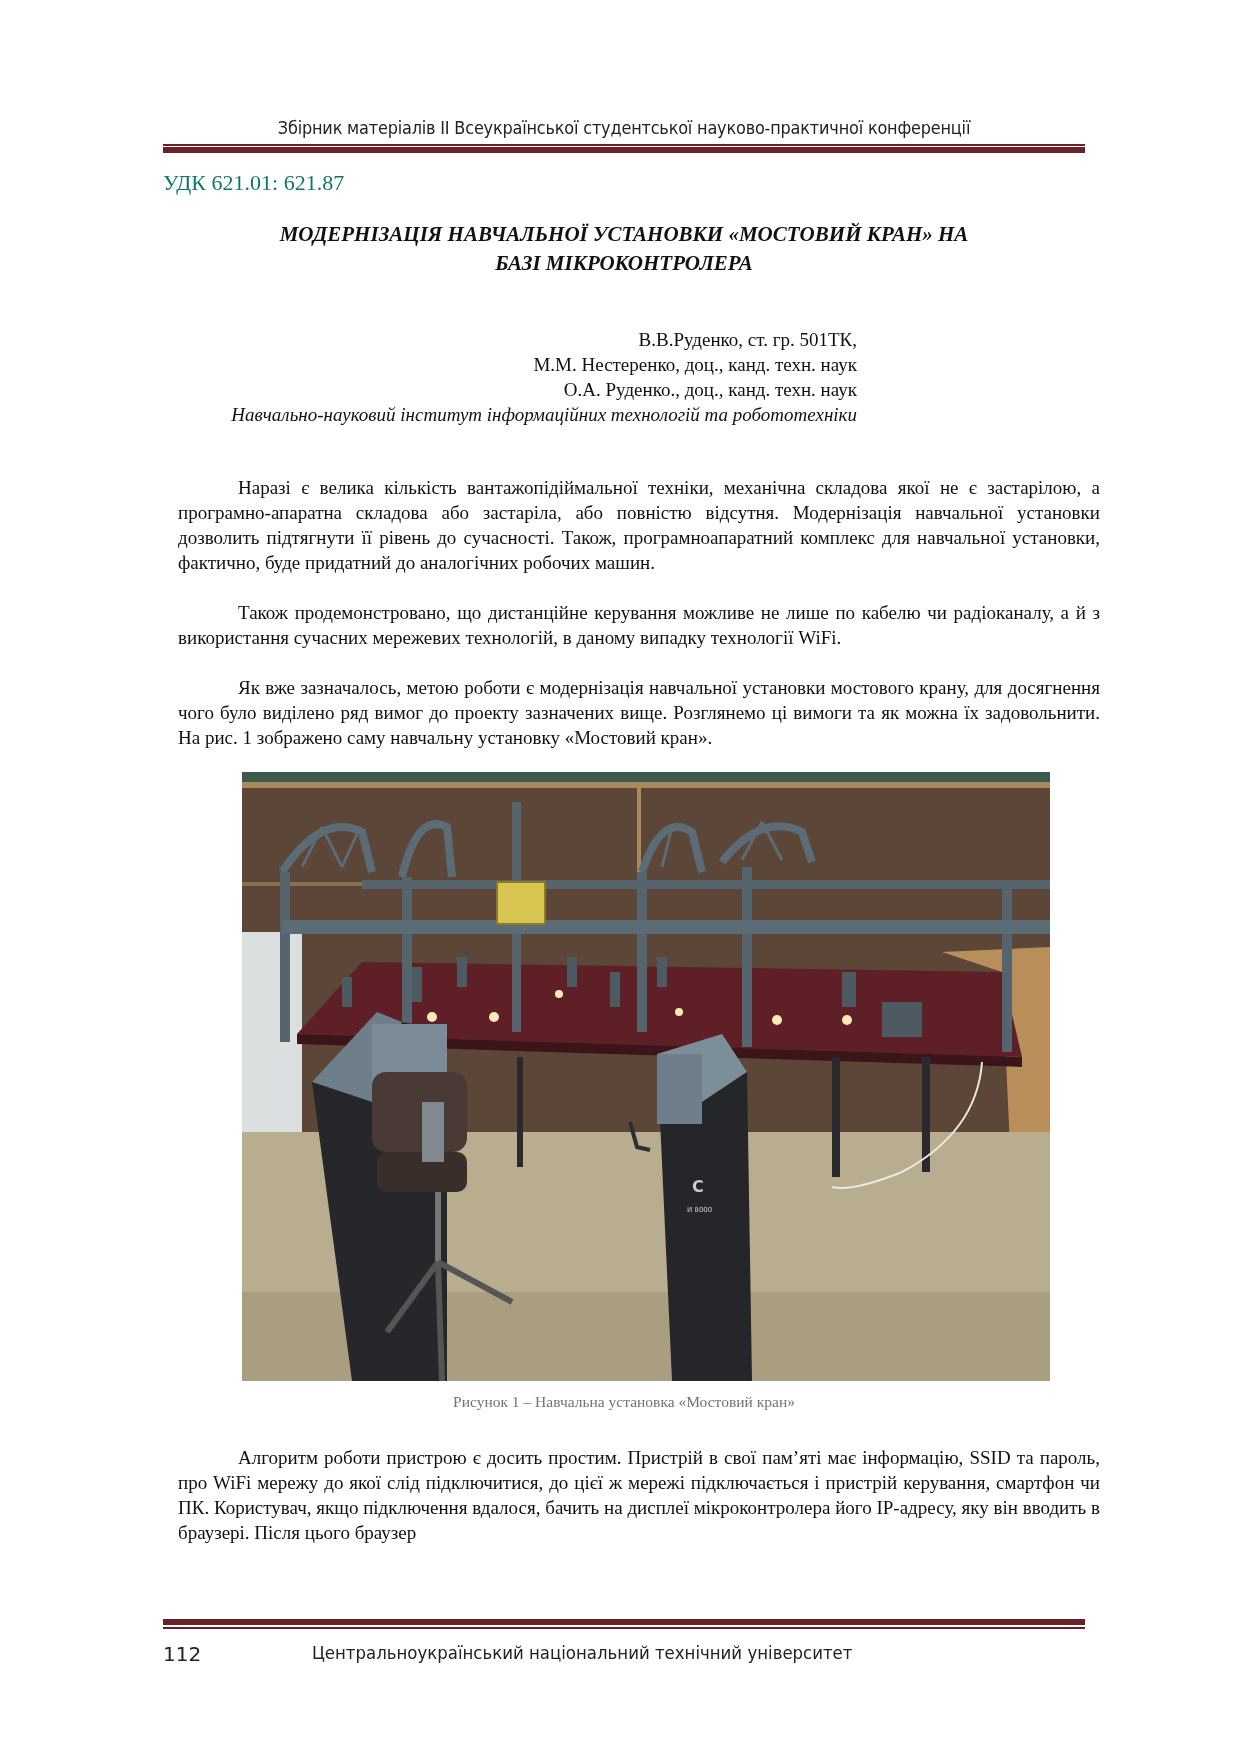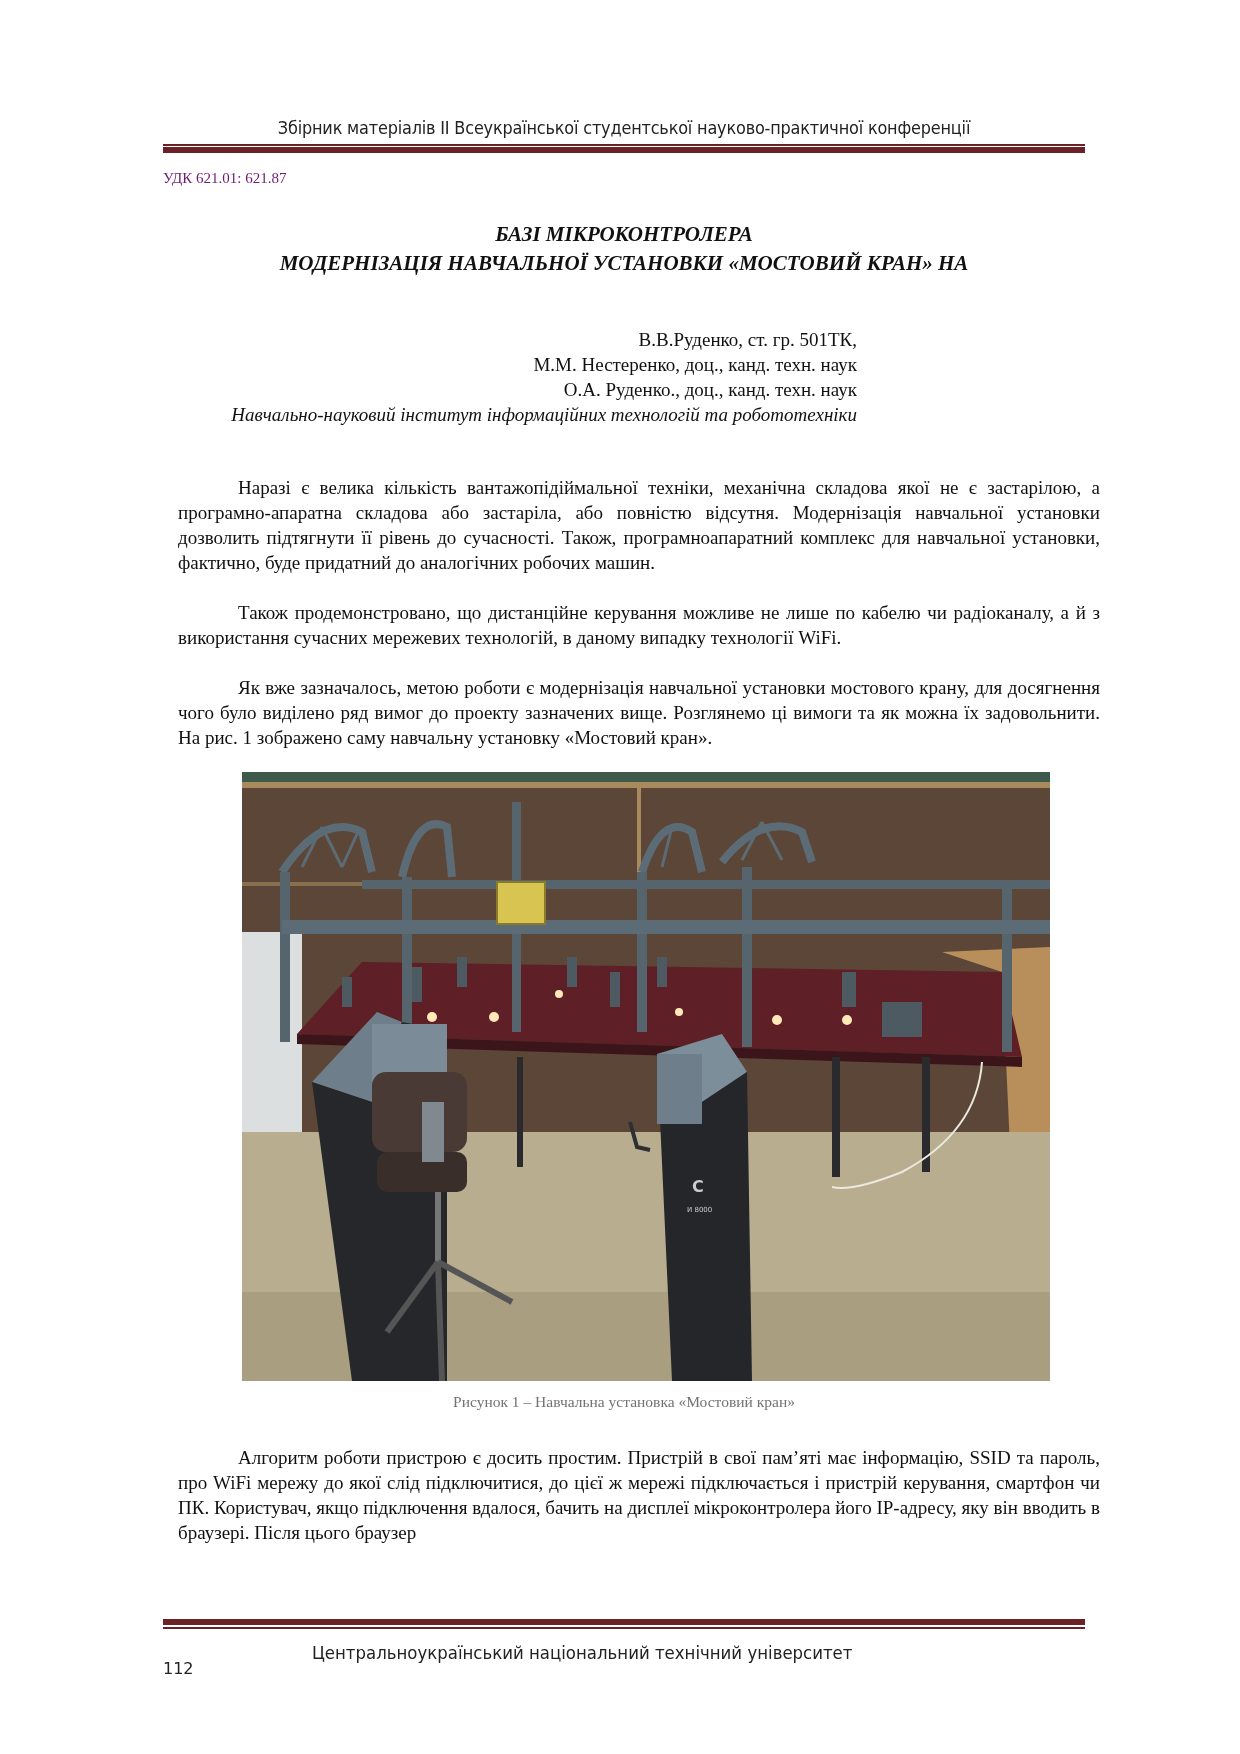--- a/index.html
+++ b/index.html
@@ -9,21 +9,21 @@
   .running-head {
     position: absolute; left: 163px; top: 118px; width: 922px; text-align: center;
     font-family: "DejaVu Sans", sans-serif; font-size: 17.5px; letter-spacing: -0.2px; color: #222;
     transform: scaleX(0.92); transform-origin: center;
   }
   .rule-top-thin { position: absolute; left: 163px; top: 144px; width: 922px; height: 2px; background: #6b2226; }
   .rule-top-thick { position: absolute; left: 163px; top: 147px; width: 922px; height: 6px; background: #6b2226; }
 
   .udc {
     position: absolute; left: 163px; top: 170px;
-    font-family: "Liberation Serif", serif; font-size: 15px; color: #701a75;
+    font-family: "Liberation Serif", serif; font-size: 22px; color: #0f766e;
   }
 
   .title {
     position: absolute; left: 163px; top: 220px; width: 922px; text-align: center;
     font-family: "Liberation Serif", serif; font-style: italic; font-weight: bold;
     font-size: 21px; line-height: 29px; color: #111;
   }
 
   .authors {
     position: absolute; right: 155px; top: 327px; text-align: right;
@@ -49,42 +49,42 @@
   .caption {
     position: absolute; left: 163px; top: 1393px; width: 922px; text-align: center;
     font-family: "Liberation Serif", serif; font-size: 15.5px; color: #737373;
   }
 
   .rule-bot-thick { position: absolute; left: 163px; top: 1619px; width: 922px; height: 6px; background: #6b2226; }
   .rule-bot-thin { position: absolute; left: 163px; top: 1627px; width: 922px; height: 2px; background: #6b2226; }
 
   .page-number {
     position: absolute; left: 163px; top: 1642px;
-    font-family: "DejaVu Sans", sans-serif; font-size: 16px; color: #222; margin-top: 17px;
+    font-family: "DejaVu Sans", sans-serif; font-size: 20px; color: #222;
   }
   .footer-org {
     position: absolute; right: 160px; top: 1642px;
     font-family: "DejaVu Sans", sans-serif; font-size: 18px; color: #222;
     transform: scaleX(0.92); transform-origin: right center;
   }
 </style>
 </head>
 <body>
 
 <div class="page">
 
   <div class="running-head">Збірник матеріалів II Всеукраїнської студентської науково-практичної конференції</div>
   <div class="rule-top-thin"></div>
   <div class="rule-top-thick"></div>
 
   <div class="udc">УДК 621.01: 621.87</div>
 
   <div class="title">
+    <div>МОДЕРНІЗАЦІЯ НАВЧАЛЬНОЇ УСТАНОВКИ «МОСТОВИЙ КРАН» НА</div>
     <div>БАЗІ МІКРОКОНТРОЛЕРА</div>
-    <div>МОДЕРНІЗАЦІЯ НАВЧАЛЬНОЇ УСТАНОВКИ «МОСТОВИЙ КРАН» НА</div>
   </div>
 
   <div class="authors">
     <div><span class="name">В.В.Руденко,</span><span class="role"> ст. гр. 501ТК,</span></div>
     <div><span class="name">М.М. Нестеренко,</span><span class="role"> доц., канд. техн. наук</span></div>
     <div><span class="name">О.А. Руденко.,</span><span class="role"> доц., канд. техн. наук</span></div>
     <div class="inst">Навчально-науковий інститут інформаційних технологій та робототехніки</div>
   </div>
 
   <p class="para indent" style="top:460px;">Наразі є велика кількість вантажопідіймальної техніки, механічна складова якої не є застарілою, а програмно-апаратна складова або застаріла, або повністю відсутня. Модернізація навчальної установки дозволить підтягнути її рівень до сучасності. Також, програмноапаратний комплекс для навчальної установки, фактично, буде придатний до аналогічних робочих машин.</p>

